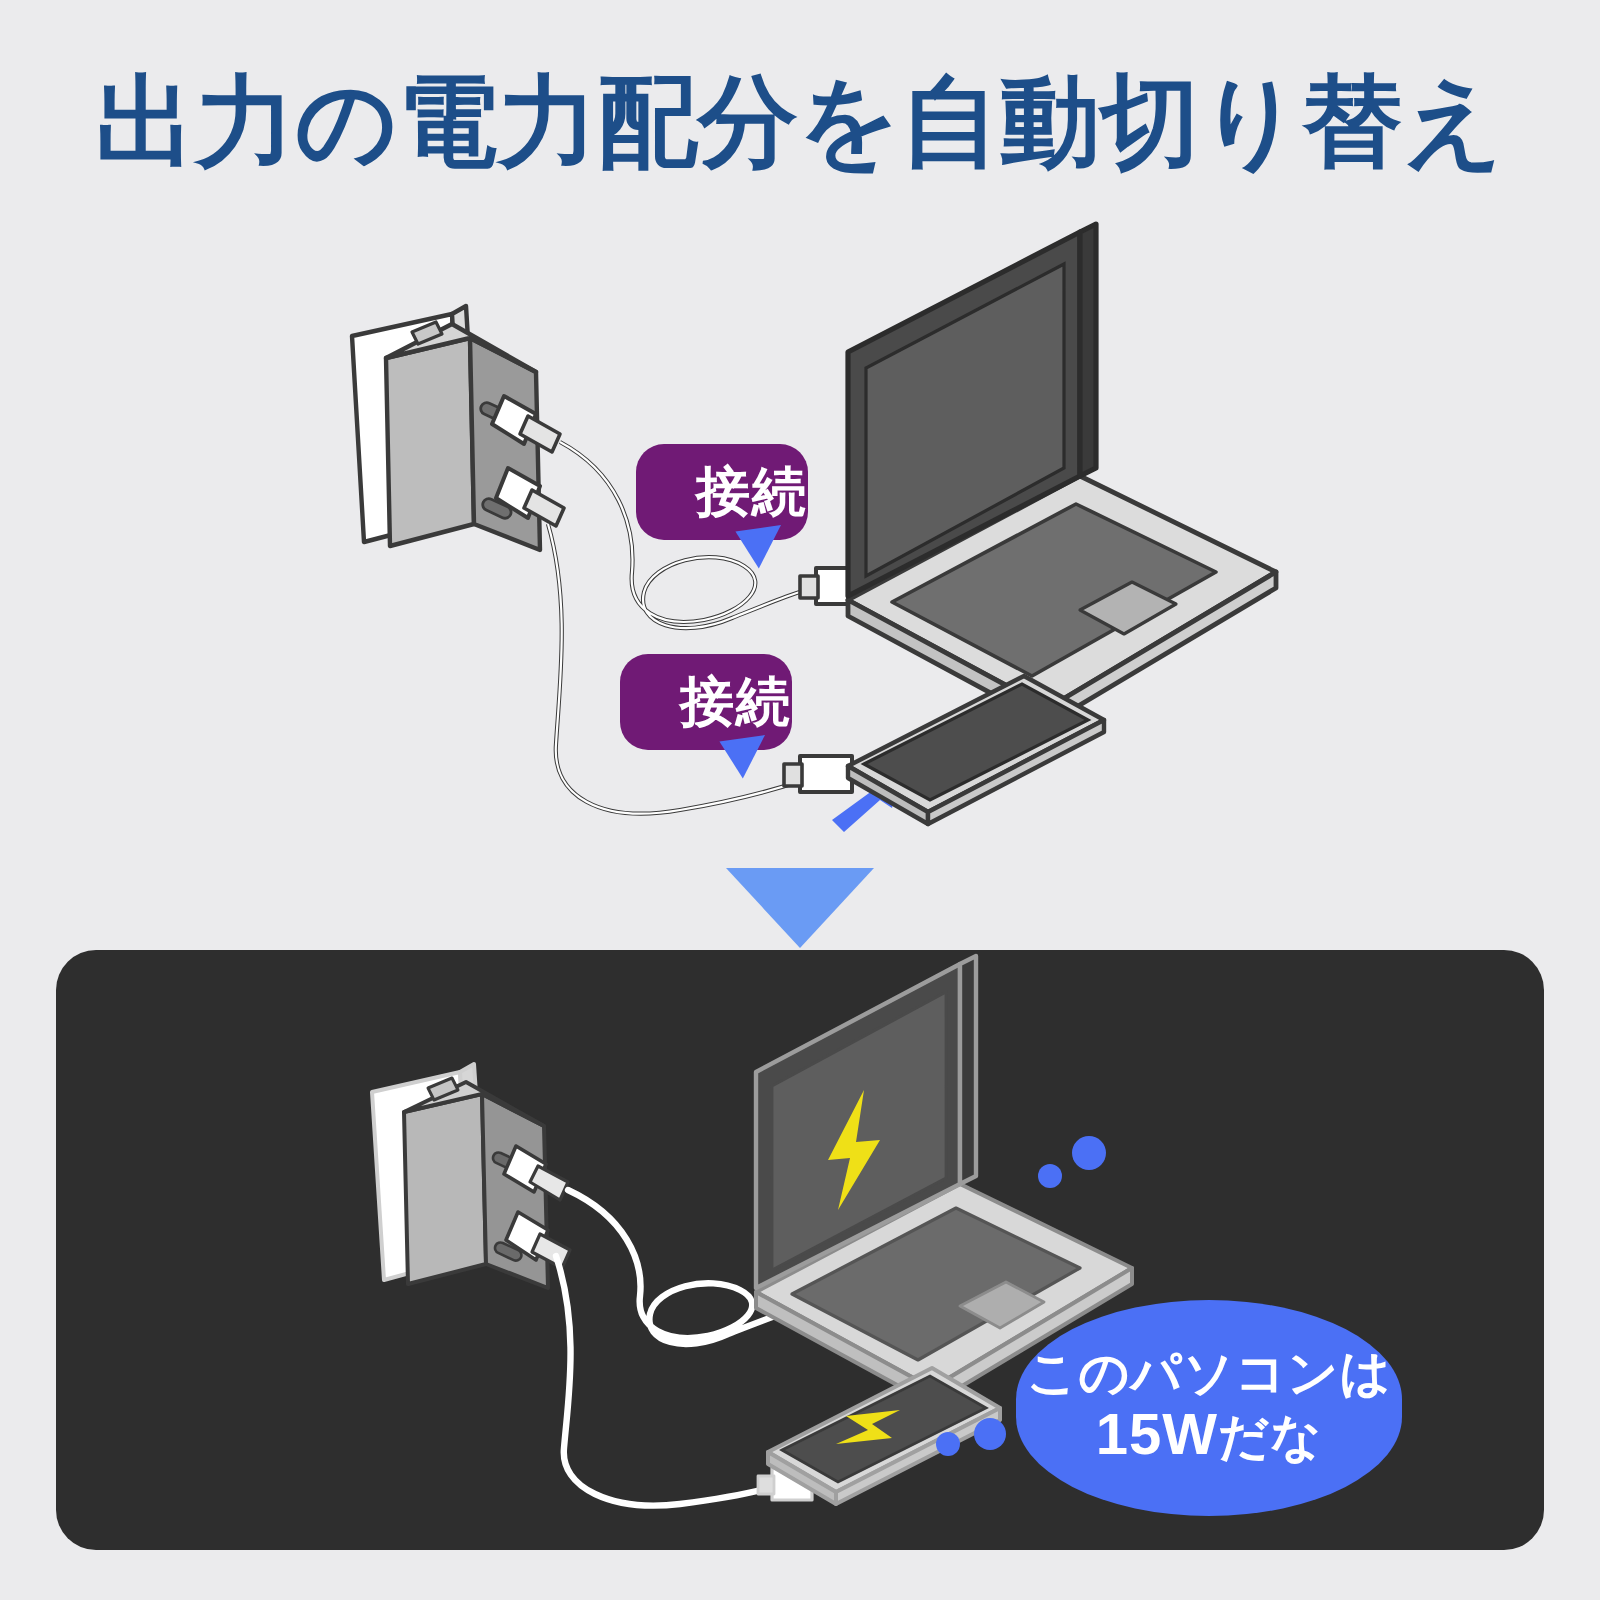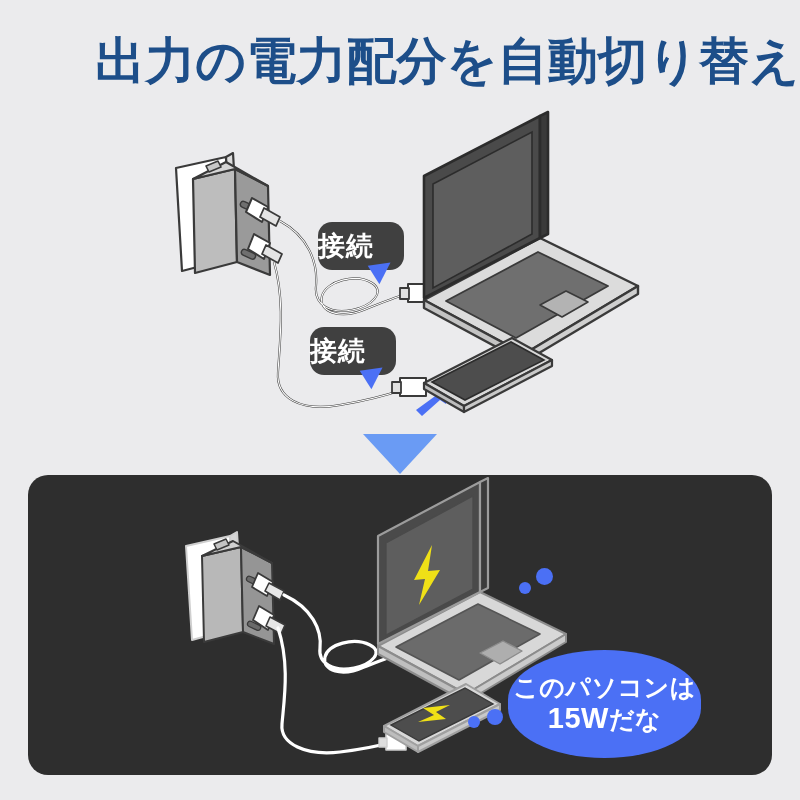--- a/index.html
+++ b/index.html
@@ -13,45 +13,45 @@
     height: 800px;
     background: #ebebed;
     overflow: hidden;
     font-family: "Liberation Sans", "DejaVu Sans", sans-serif;
   }
   #title {
     position: absolute;
     left: 0;
     top: 34px;
     width: 800px;
-    text-align: right;
+    text-align: center;
     font-size: 50px;
     font-weight: bold;
     color: #1d4e89;
     letter-spacing: 0px;
     line-height: 1.1;
     white-space: nowrap;
   }
   .stage {
     position: absolute;
     left: 0;
     top: 0;
     width: 800px;
     height: 800px;
     pointer-events: none;
   }
   .bubble {
     position: absolute;
-    background: #404040;
+    background: #701a75;
     color: #ffffff;
     font-weight: bold;
     text-align: center;
     display: flex;
     align-items: center;
-    justify-content: flex-start;
+    justify-content: flex-end;
     font-family: Liberation Serif, serif;
   }
   .bubble-connect {
     width: 86px;
     height: 48px;
     border-radius: 14px;
     font-size: 27px;
     letter-spacing: 1px;
   }
   .bubble-connect .tail {

